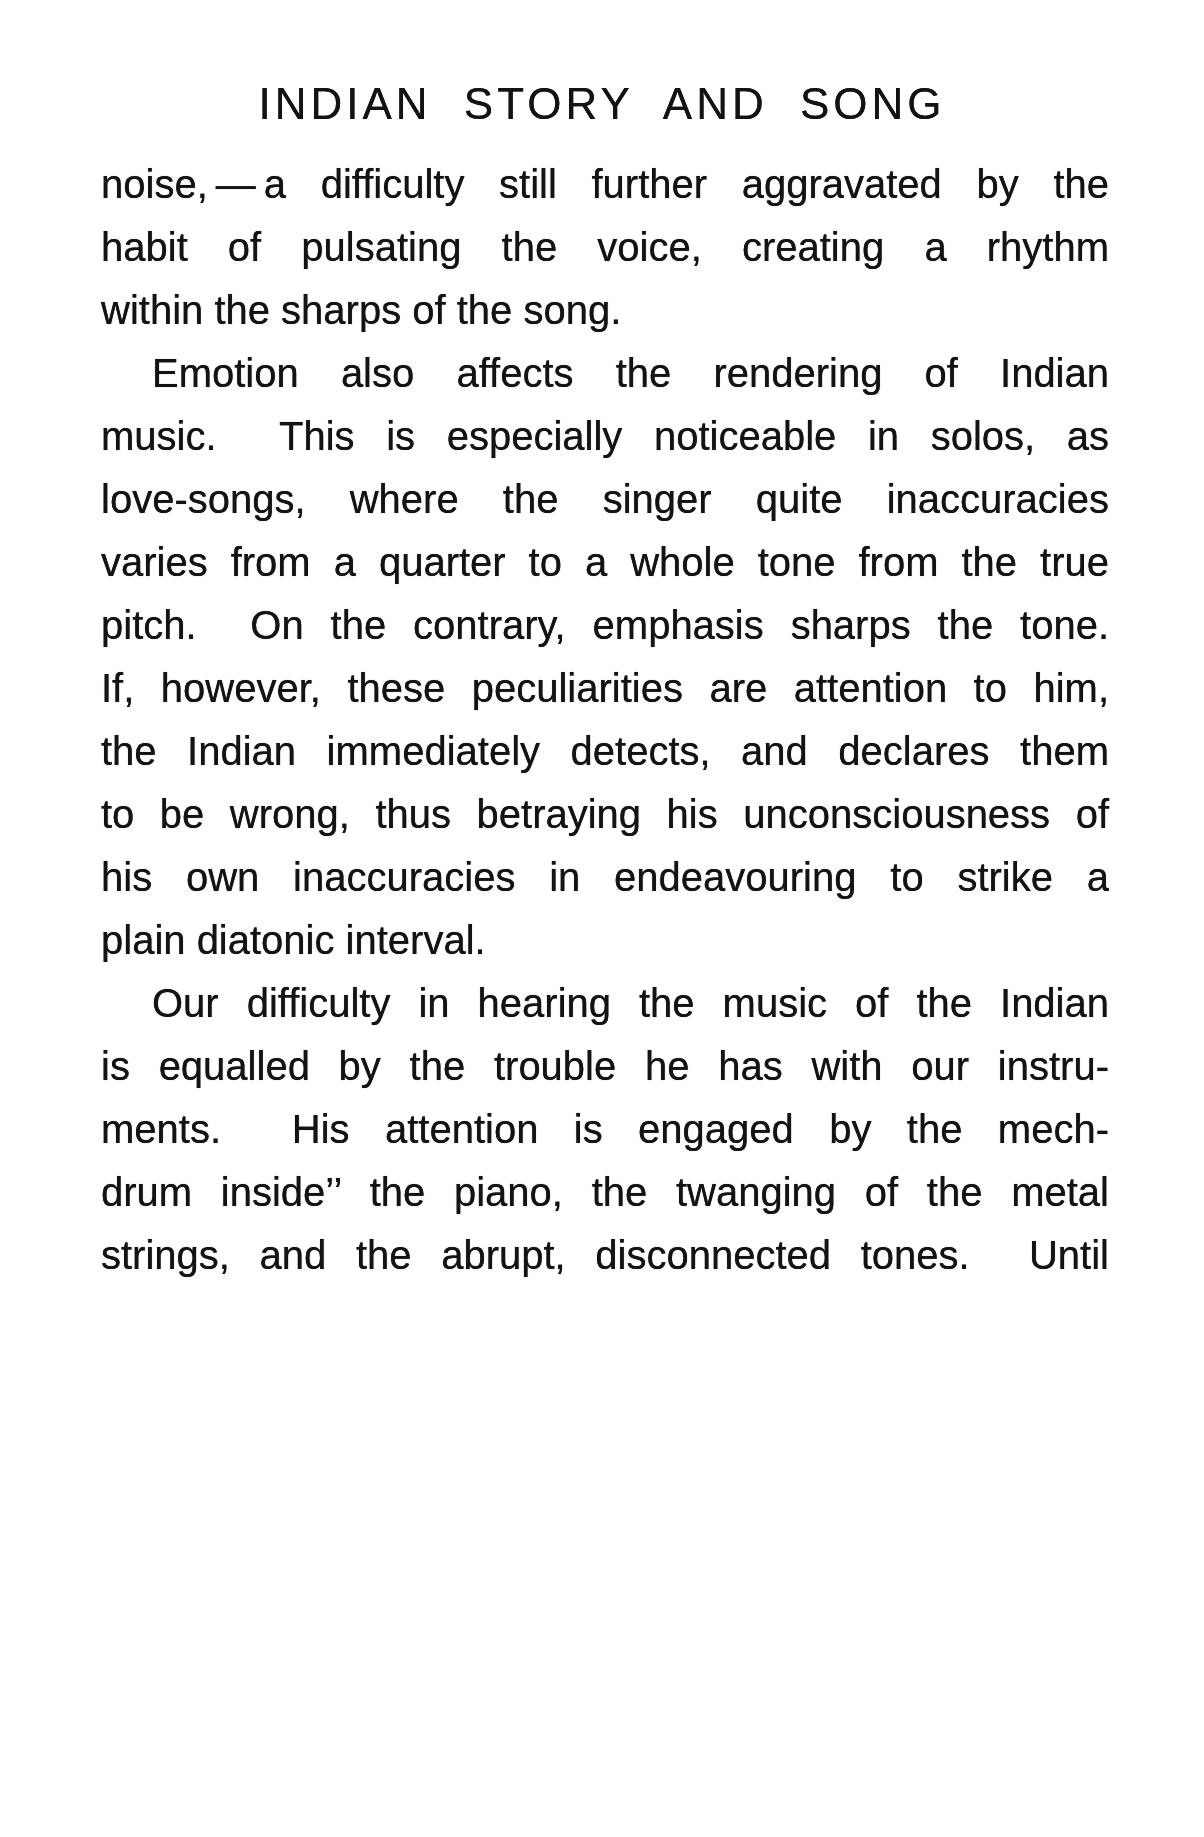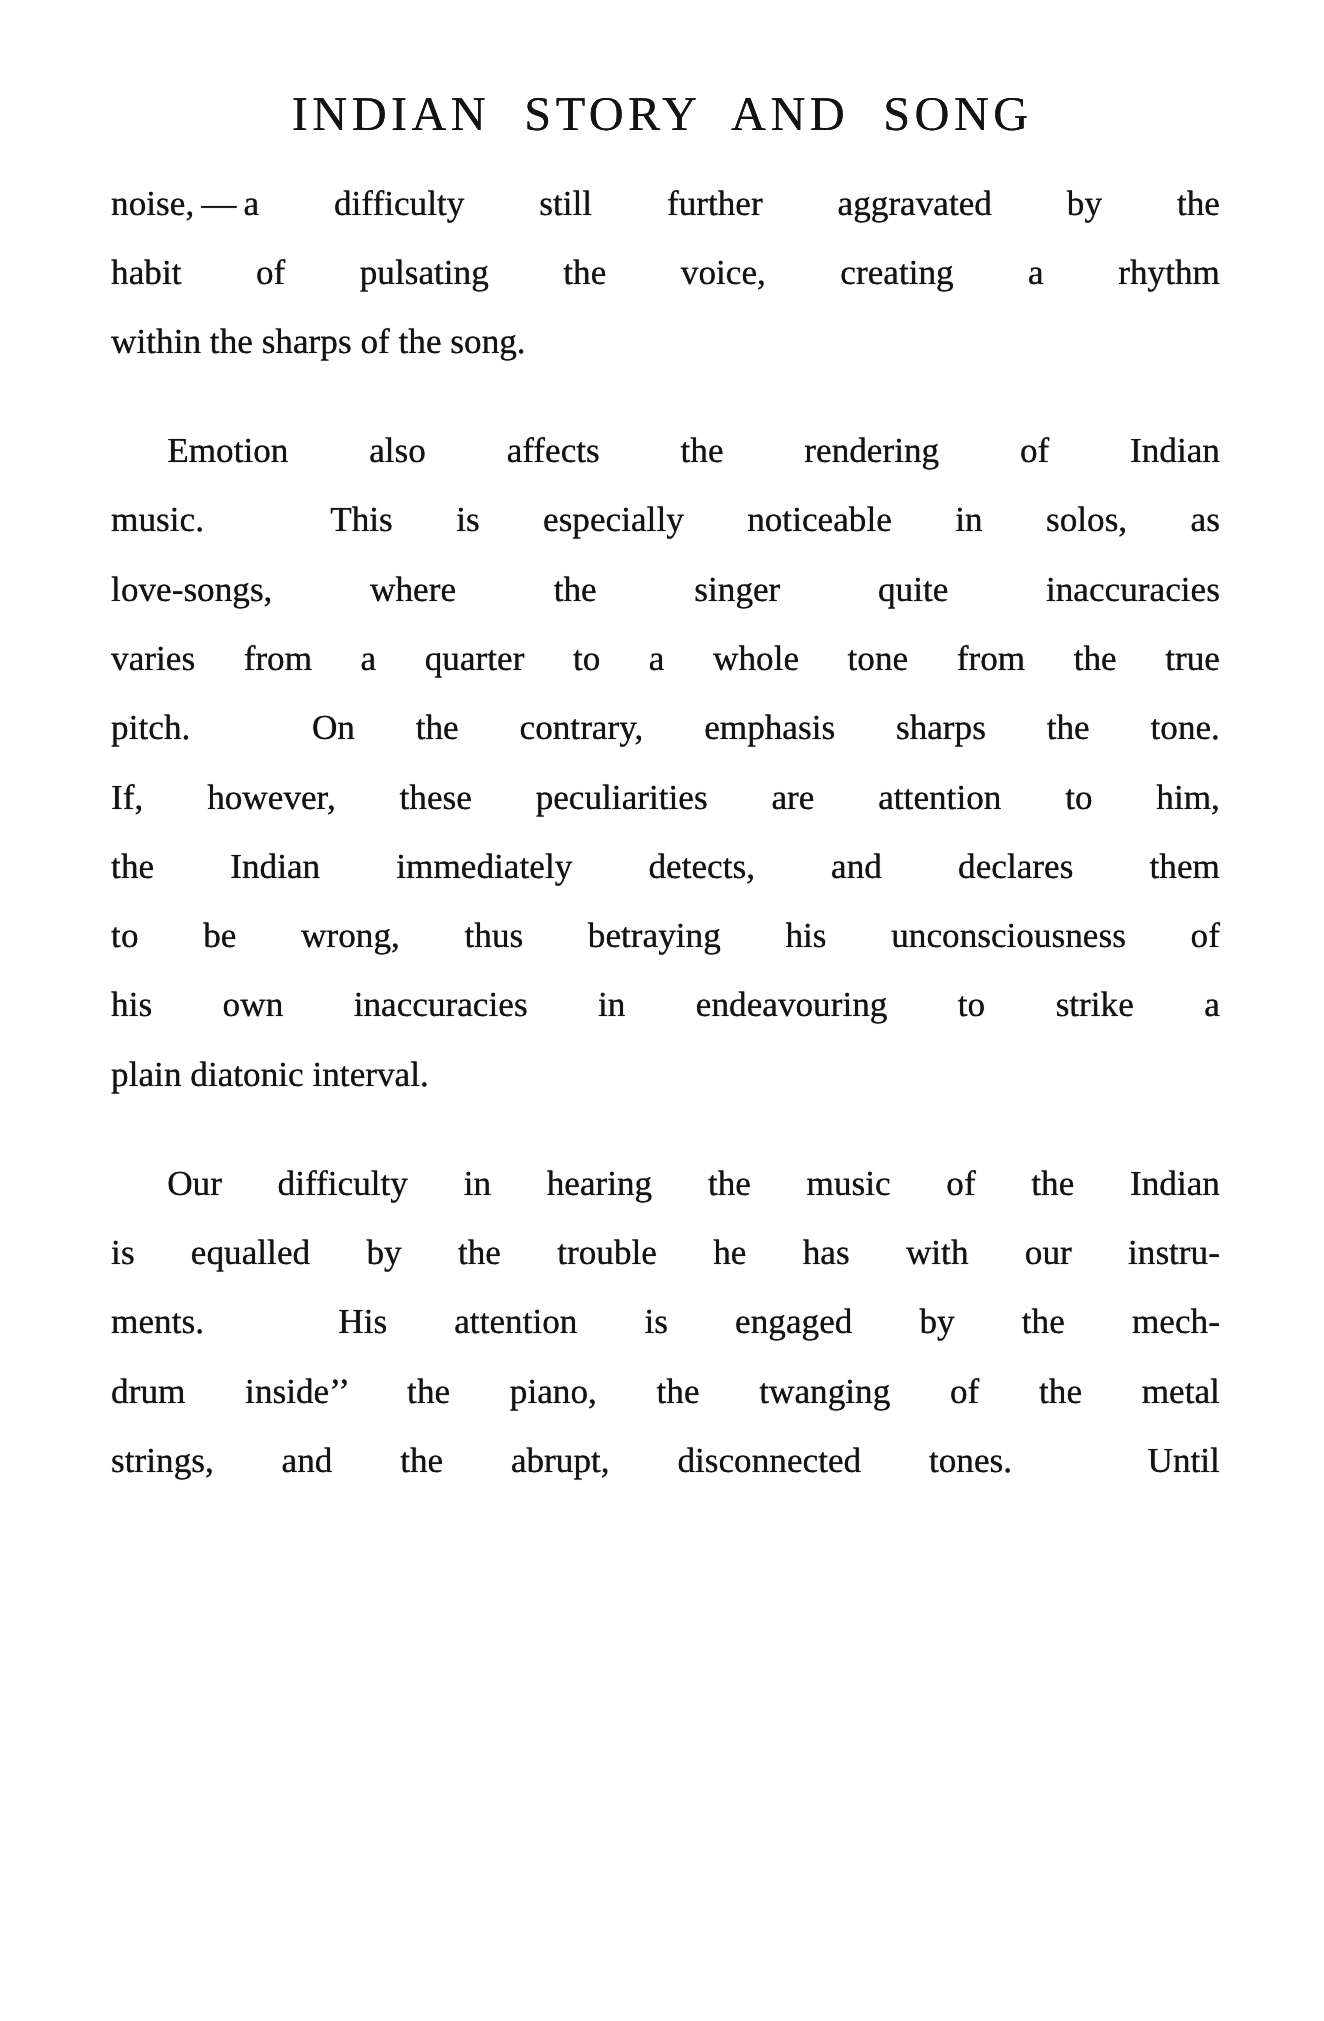--- a/index.html
+++ b/index.html
@@ -6,21 +6,21 @@
     margin: 0;
     padding: 0;
     background: #ffffff;
   }
   .page {
     position: relative;
     width: 1204px;
     height: 1837px;
     background: var(--paper, #ffffff);
     color: var(--ink, #131313);
-    font-family: Liberation Serif, serif;
+    font-family: Liberation Sans, sans-serif;
     overflow: hidden;
   }
   .running-head {
     margin: 0 auto;
     padding-top: 82px;
     width: 1008px;
     margin-left: 98px;
     text-align: center;
     font-size: 44px;
     line-height: 44px;
@@ -28,33 +28,32 @@
     word-spacing: 16px;
     white-space: nowrap;
     text-shadow: 0 0 0.6px currentColor;
   }
   .body-block {
     margin-top: 27px;
     margin-left: 101px;
     width: 1008px;
   }
   .pline {
-    font-size: 32px;
+    font-size: 40px;
     line-height: 63px;
     text-align: justify;
     text-align-last: justify;
     text-justify: inter-word;
     text-shadow: 0 0 0.7px currentColor;
   }
   .pline.no-just {
     text-align-last: left;
   }
   .pline.indent {
     text-indent: 51px;
-    margin-top: 36px;
   }
 </style>
 </head>
 <body>
 
 <div class="page" style="--ink: #131313; --paper: #ffffff;">
   <div class="running-head">INDIAN STORY AND SONG</div>
 
   <div class="body-block" id="body-block">
       <div class="pline">noise, — a difficulty still further aggravated by the</div>

